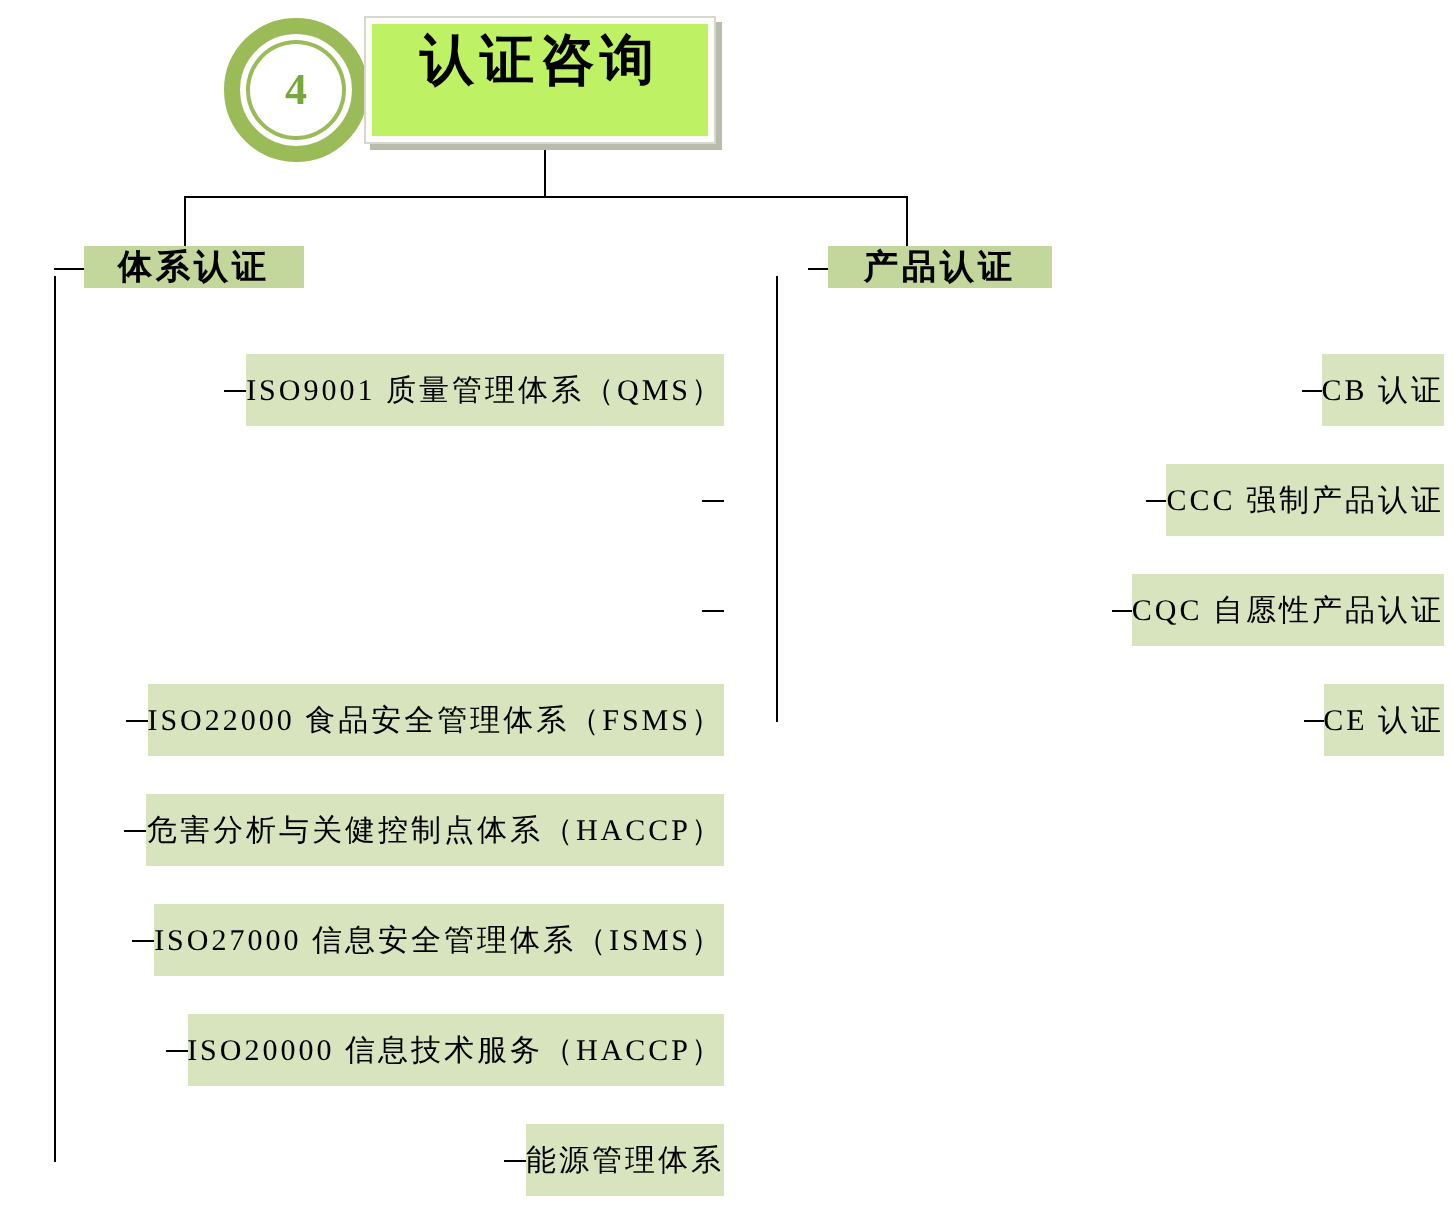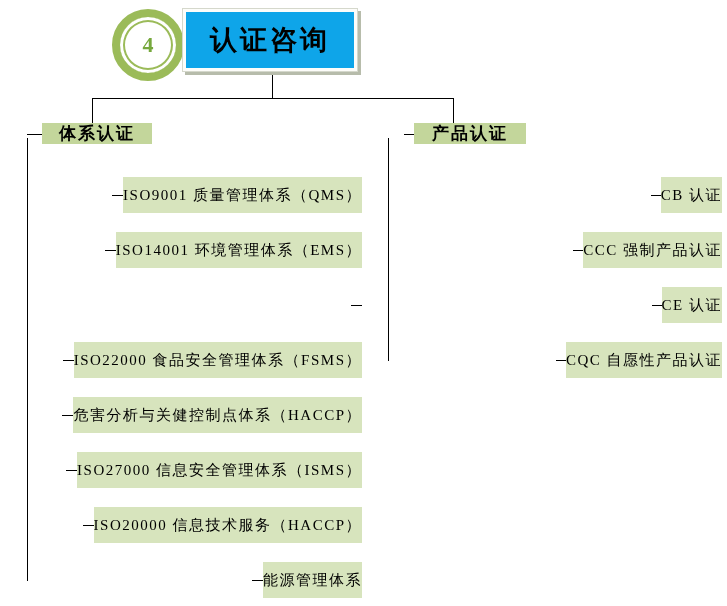--- a/index.html
+++ b/index.html
@@ -15,22 +15,22 @@
     display:flex;align-items:center;justify-content:center;z-index:1;
   }
   .badge .num{font-size:22px;font-weight:bold;color:#76a83c;}
   
   .root-frame{
     position:absolute;left:182px;top:8px;width:168px;height:56px;
     background:#fdfdfa;border:1px solid #d5d8cc;padding:3px;
     box-shadow:3px 3px 0 #b7bcab;z-index:2;
   }
   .root-box{
-    width:100%;height:100%;background:#0ea5e9;
-    display:flex;align-items:center;justify-content:center;
+    width:100%;height:100%;background:#bef264;
+    display:flex;align-items:flex-start;justify-content:center;
   }
   .root-box .t{font-size:27px;font-weight:bold;letter-spacing:3px;color:#000;}
   
   .line{position:absolute;background:#000;}
   .v1{left:272px;top:72px;width:1px;height:26px;}
   .h1{left:92px;top:98px;width:362px;height:1px;}
   .v2{left:92px;top:98px;width:1px;height:26px;}
   .v3{left:453px;top:98px;width:1px;height:25px;}
   .spine-left{left:27px;top:138px;width:1px;height:443px;}
   .spine-right{left:388px;top:138px;width:1px;height:223px;}
@@ -89,21 +89,20 @@
     <span>产品认证</span>
   </div>
 
   <div class="col col-left">
     <div class="node">
         <span class="tick"></span>
         <span>ISO9001 质量管理体系（QMS）</span>
       </div>
     <div class="node">
         <span class="tick"></span>
-        <span>ISO14001 环境管理体系（EMS）</span>
       </div>
     <div class="node">
         <span class="tick"></span>
       </div>
     <div class="node">
         <span class="tick"></span>
         <span>ISO22000 食品安全管理体系（FSMS）</span>
       </div>
     <div class="node">
         <span class="tick"></span>
@@ -127,21 +126,21 @@
     <div class="node">
         <span class="tick"></span>
         <span>CB 认证</span>
       </div>
     <div class="node">
         <span class="tick"></span>
         <span>CCC 强制产品认证</span>
       </div>
     <div class="node">
         <span class="tick"></span>
-        <span>CE 认证</span>
+        <span>CQC 自愿性产品认证</span>
       </div>
     <div class="node">
         <span class="tick"></span>
-        <span>CQC 自愿性产品认证</span>
+        <span>CE 认证</span>
       </div>
   </div>
 
 </div>
 
 </body></html>

